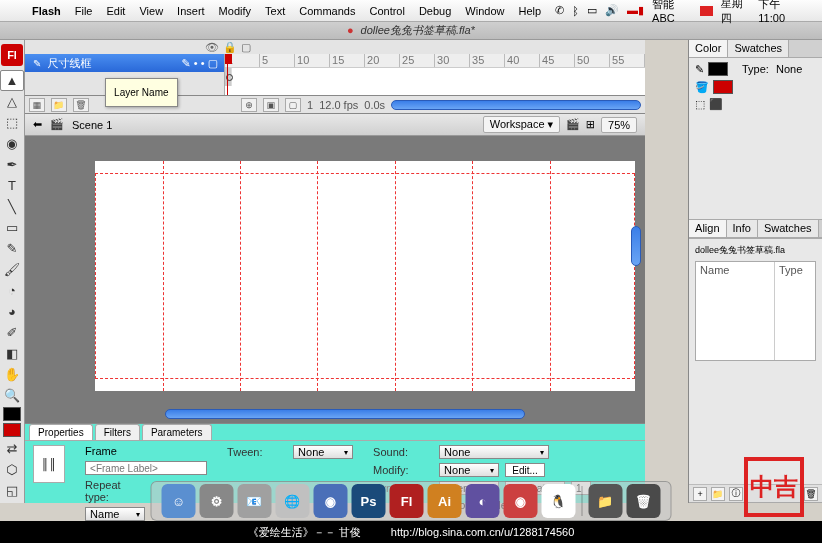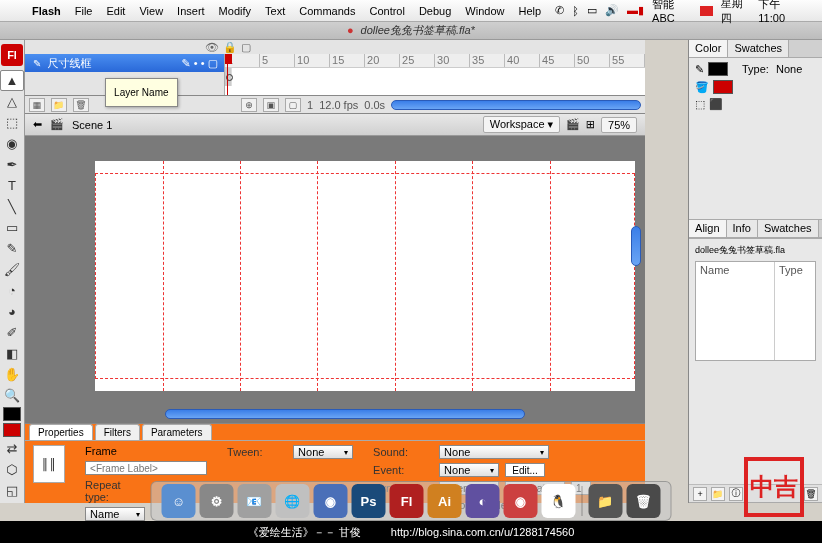--- a/index.html
+++ b/index.html
@@ -62,21 +62,21 @@
 .scene-bar .wsp { border: 1px solid #aaa; background: #f4f4f4; padding: 1px 6px; border-radius: 2px; }
 
 
 .stage-wrap { flex: 1; background: #7a7a7a; overflow: hidden; position: relative; }
 .stage { position: absolute; left: 70px; top: 25px; width: 540px; height: 230px; background: #fff; }
 .guide-rect { position: absolute; border: 1px dashed #e33; }
 .hscroll { position: absolute; bottom: 4px; left: 140px; width: 360px; height: 10px; background: linear-gradient(#3a7ee8, #6aa5f5); border-radius: 5px; border: 1px solid #2a5bb8; }
 .vscroll { position: absolute; right: 4px; top: 90px; width: 10px; height: 40px; background: linear-gradient(#3a7ee8, #6aa5f5); border-radius: 5px; border: 1px solid #2a5bb8; }
 
 
-.props { height: 80px; background: #f97316; border-top: 1px solid #888; display: flex; flex-direction: column; }
+.props { height: 80px; background: #5eead4; border-top: 1px solid #888; display: flex; flex-direction: column; }
 .props-tabs { height: 18px; display: flex; border-bottom: 1px solid #aaa; padding-left: 4px; }
 .props-tabs .tab { padding: 2px 8px; font-size: 10px; background: #f0f0f0; border: 1px solid #aaa; border-bottom: none; margin-right: 2px; border-radius: 3px 3px 0 0; }
 .props-tabs .tab.active { background: #fff; }
 .props-body { flex: 1; display: flex; padding: 4px 8px; gap: 20px; font-size: 10px; }
 .props-col { display: flex; flex-direction: column; gap: 4px; }
 .props-col .row { display: flex; align-items: center; gap: 6px; }
 .props-col label { width: 60px; color: #333; }
 .props-col .input { border: 1px solid #888; background: #fff; padding: 1px 4px; min-width: 80px; height: 14px; font-size: 10px; }
 .props-col .select { border: 1px solid #888; background: linear-gradient(#fff, #e0e0e0); padding: 1px 4px; min-width: 60px; height: 14px; font-size: 10px; display: inline-flex; align-items: center; justify-content: space-between; }
 .props-col .select::after { content: "▾"; font-size: 8px; margin-left: 4px; }
@@ -287,21 +287,21 @@
             </div>
         </div>
         <div class="props-col">
           <div class="row">
               <label>Sound:</label>
               <div class="select" style="min-width:110px">
                 <span>None</span>
               </div>
             </div>
           <div class="row">
-              <label>Event:</label>
+              <label>Modify:</label>
               <div class="select">
                 <span>None</span>
               </div>
               <button class="input" style="min-width:40px">Edit...</button>
             </div>
           <div class="row">
               <label>Sync:</label>
               <div class="select">
                 <span>Event</span>
               </div>

